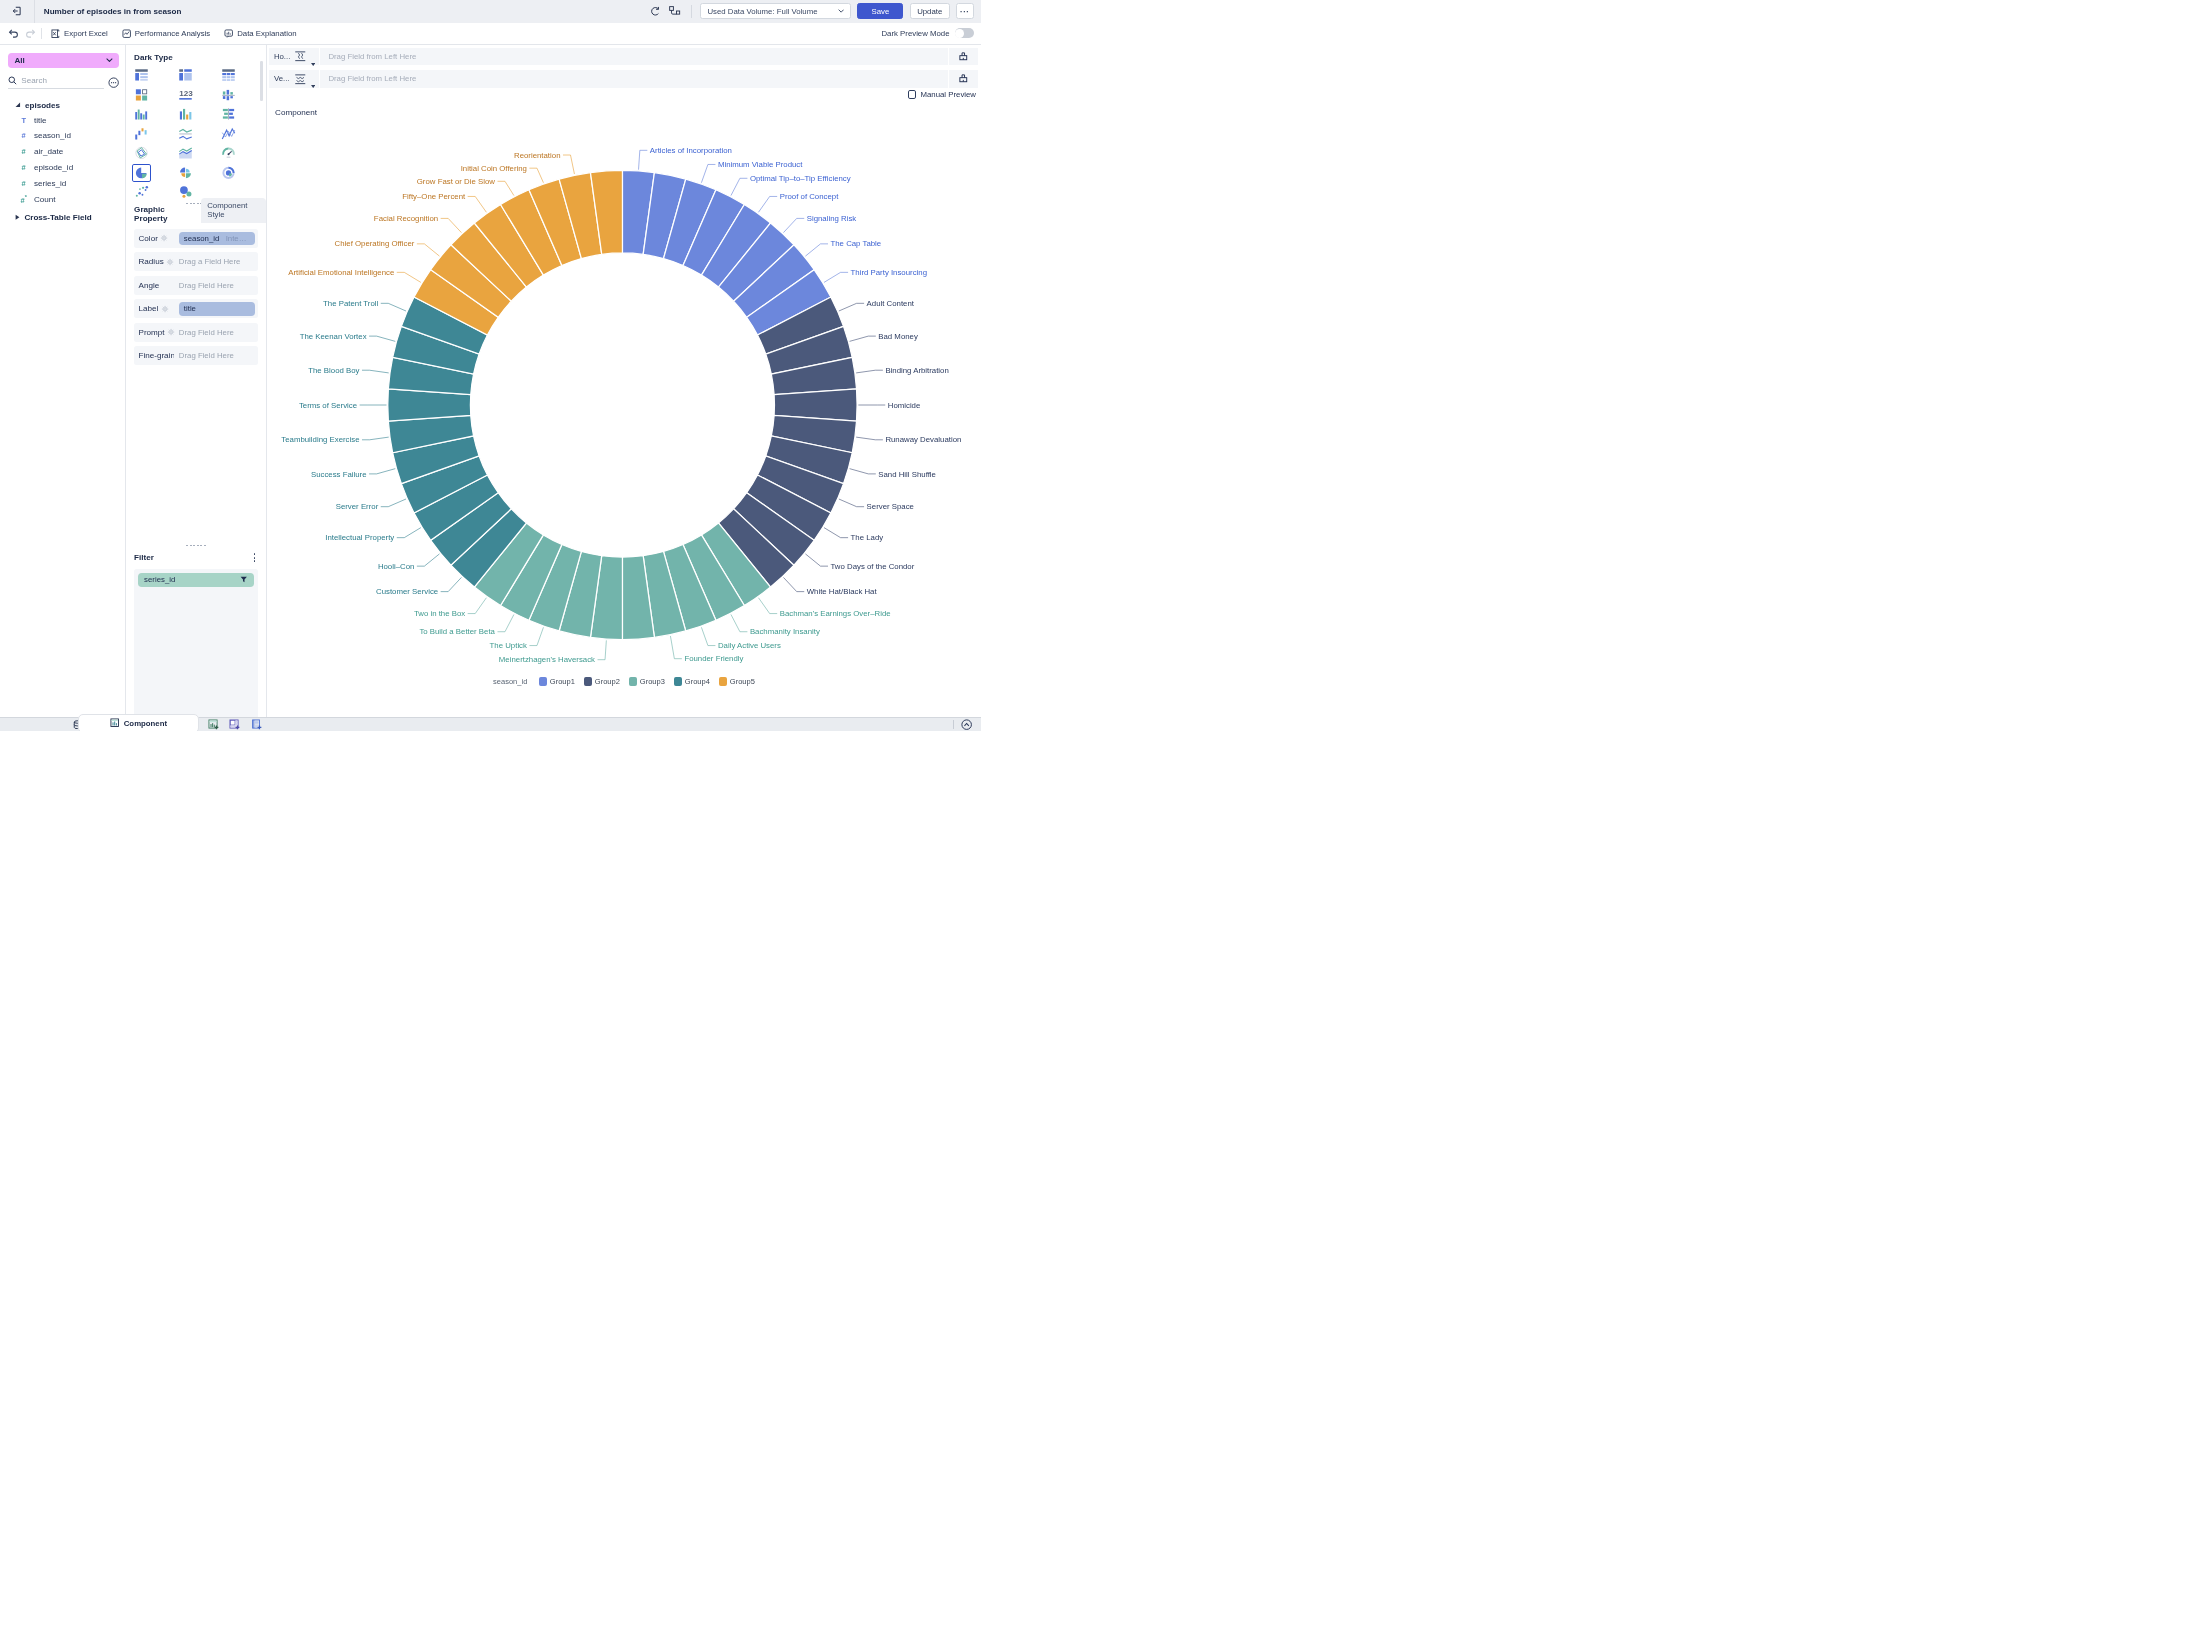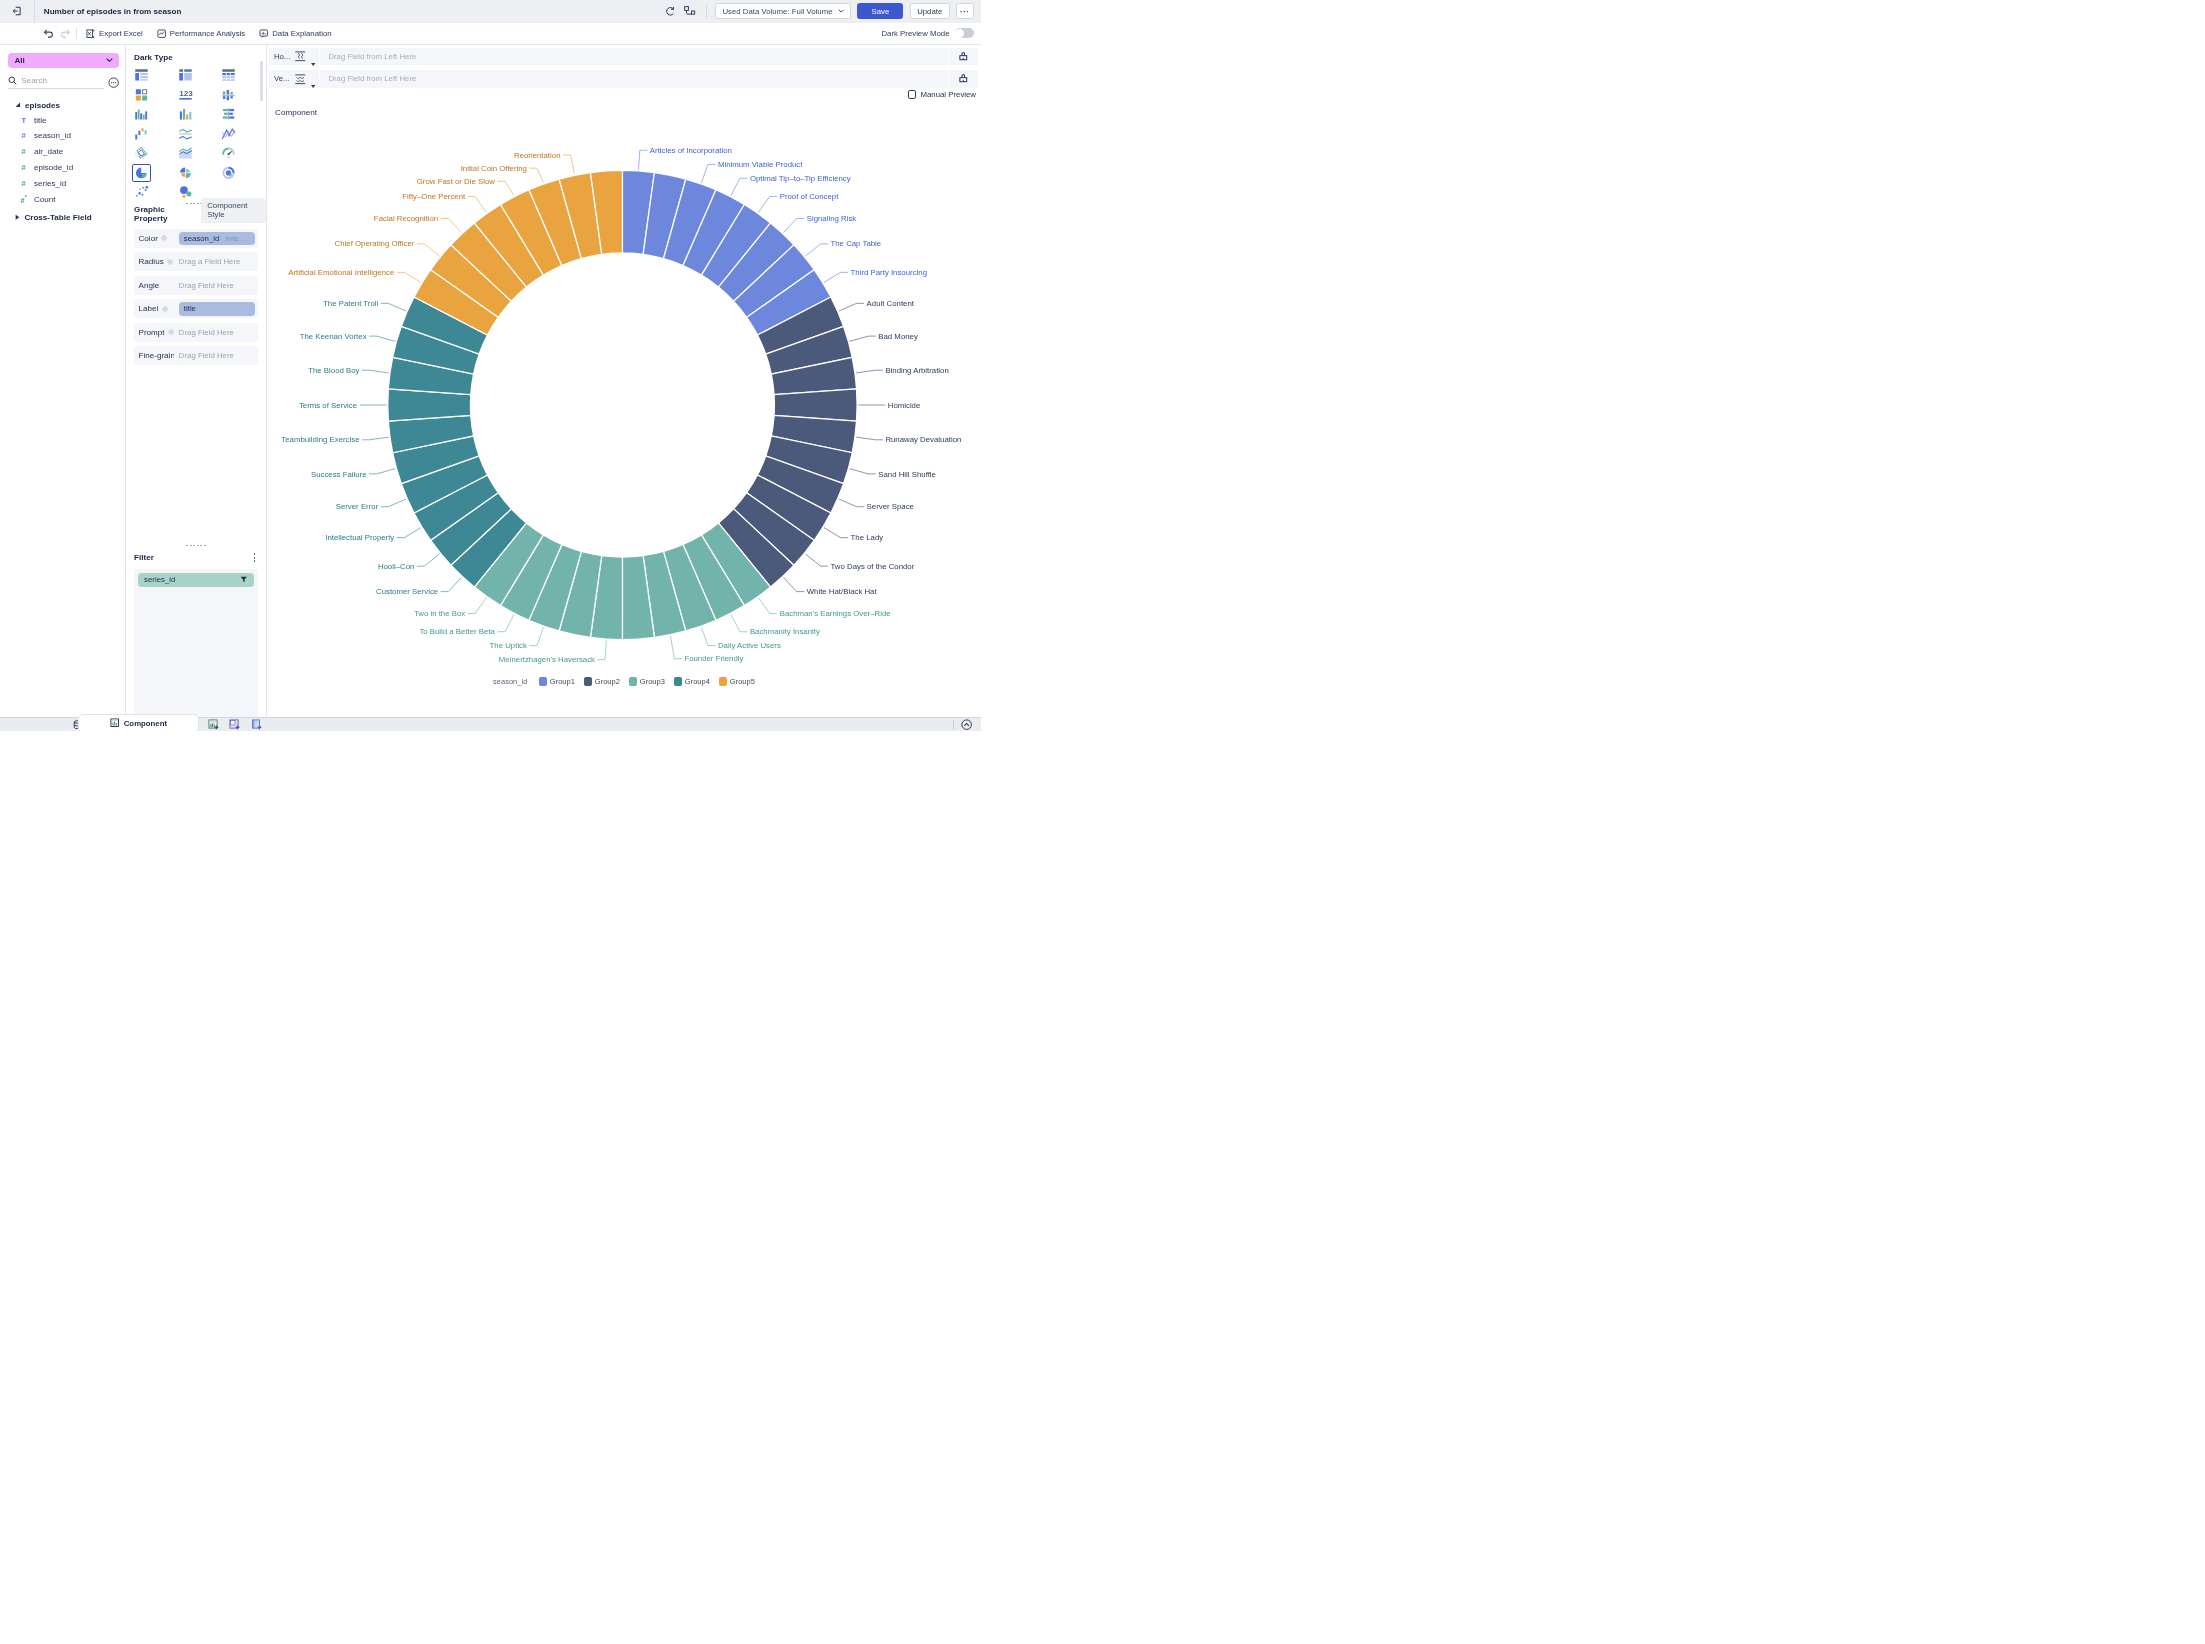--- a/index.html
+++ b/index.html
@@ -7,28 +7,28 @@
   body { font-family:"Liberation Sans", sans-serif; background:#fff; color:#1e2c4e; }
   #app { position:relative; width:981px; height:731px; background:#fff; }
 
   
   .titlebar { position:absolute; left:0; top:0; width:981px; height:22.5px; background:#edeff3; display:flex; align-items:center; }
   .titlebar .back { width:35px; height:22.5px; display:flex; align-items:center; justify-content:center; border-right:0.6px solid #dcdfe5; cursor:pointer; }
   .titlebar .doc-title { font-size:8.1px; font-weight:bold; color:#1a2744; margin-left:8.8px; }
   .tb-right { position:absolute; right:7.5px; top:0; height:22.5px; display:flex; align-items:center; gap:6.3px; }
   .icon-btn { display:flex; align-items:center; justify-content:center; width:13.8px; height:13.8px; cursor:pointer; }
   .tb-divider { width:0.6px; height:12.5px; background:#d5d9e0; margin:0 2.5px; }
-  .volume-select { height:16.3px; background:#fff; border:0.6px solid #d3d8df; border-radius:2.5px; display:flex; align-items:center; padding:0 6.3px; gap:5px; font-size:7.8px; color:#3c4a66; cursor:pointer; }
+  .volume-select { height:16.3px; background:#fff; border:0.6px solid #d3d8df; border-radius:2.5px; display:flex; align-items:center; padding:0 6.3px; gap:20px; font-size:7.8px; color:#3c4a66; cursor:pointer; }
   .btn { height:16.3px; border-radius:2.5px; font-size:7.8px; display:flex; align-items:center; justify-content:center; cursor:pointer; }
   .btn-save { background:#3e57ce; color:#fff; width:46px; border:0.6px solid #3e57ce; }
   .btn-update { background:#fff; color:#2c3a57; width:40px; border:0.6px solid #d3d8df; }
   .btn-more { background:#fff; color:#2c3a57; width:17.5px; border:0.6px solid #d3d8df; font-weight:bold; letter-spacing:0.6px; }
 
   
-  .toolbar { position:absolute; left:0; top:22.5px; width:981px; height:22.5px; background:#fff; border-bottom:0.6px solid #e3e6eb; display:flex; align-items:center;padding-left:35px; }
+  .toolbar { position:absolute; left:0; top:22.5px; width:981px; height:22.5px; background:#fff; border-bottom:0.6px solid #e3e6eb; display:flex; align-items:center; }
   .toolbar .tool { display:flex; align-items:center; gap:3.8px; font-size:7.8px; color:#2c3a57; margin-right:13.8px; cursor:pointer; }
   .tb2-divider { width:0.6px; height:11.3px; background:#e0e3e8; margin:0 8.8px 0 3.8px; }
   .dark-preview { position:absolute; right:7.5px; display:flex; align-items:center; gap:5px; font-size:7.8px; color:#2c3a57; }
   .switch { width:19px; height:10px; border-radius:5px; background:#c9ced6; position:relative; cursor:pointer; }
   .switch .knob { position:absolute; left:0.6px; top:0.6px; width:8.8px; height:8.8px; border-radius:50%; background:#fff; }
 
   
   .sidebar { position:absolute; left:0; top:45px; width:126px; height:672px; background:#fff; border-right:0.6px solid #e4e7ec; }
   .ds-select { margin:7.5px 5.6px 0 8.1px; height:15px; background:#f0abfc; border-radius:3.8px; display:flex; align-items:center; padding:0 6.3px; cursor:pointer; }
   .ds-select span.lab { font-size:8.1px; font-weight:bold; color:#1c2b4a; flex:1; }

